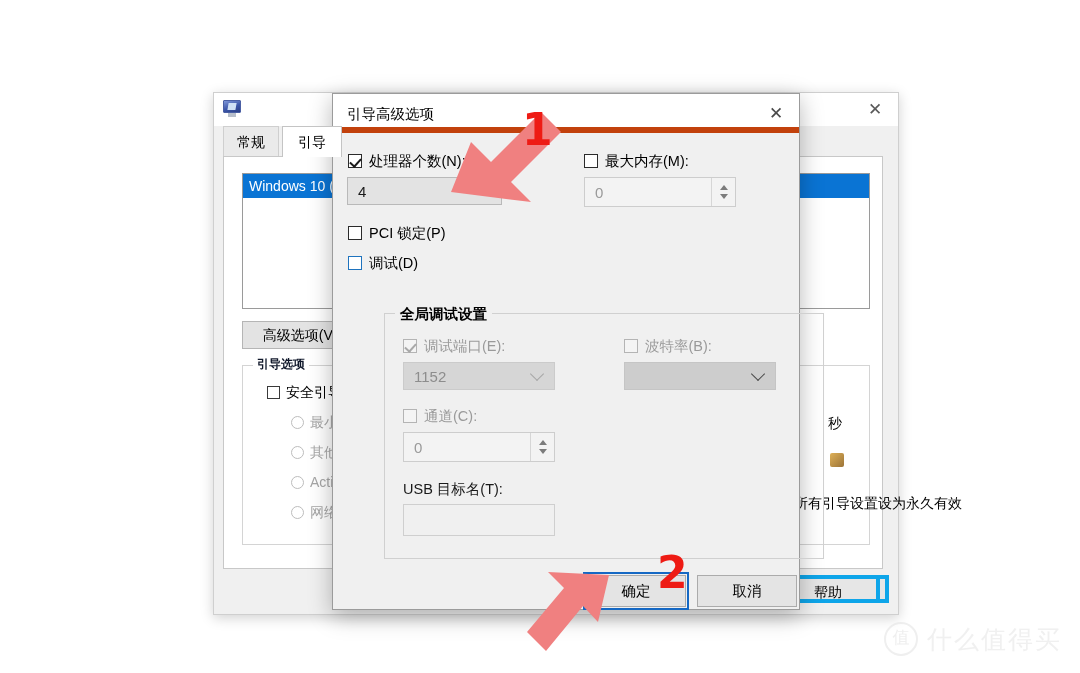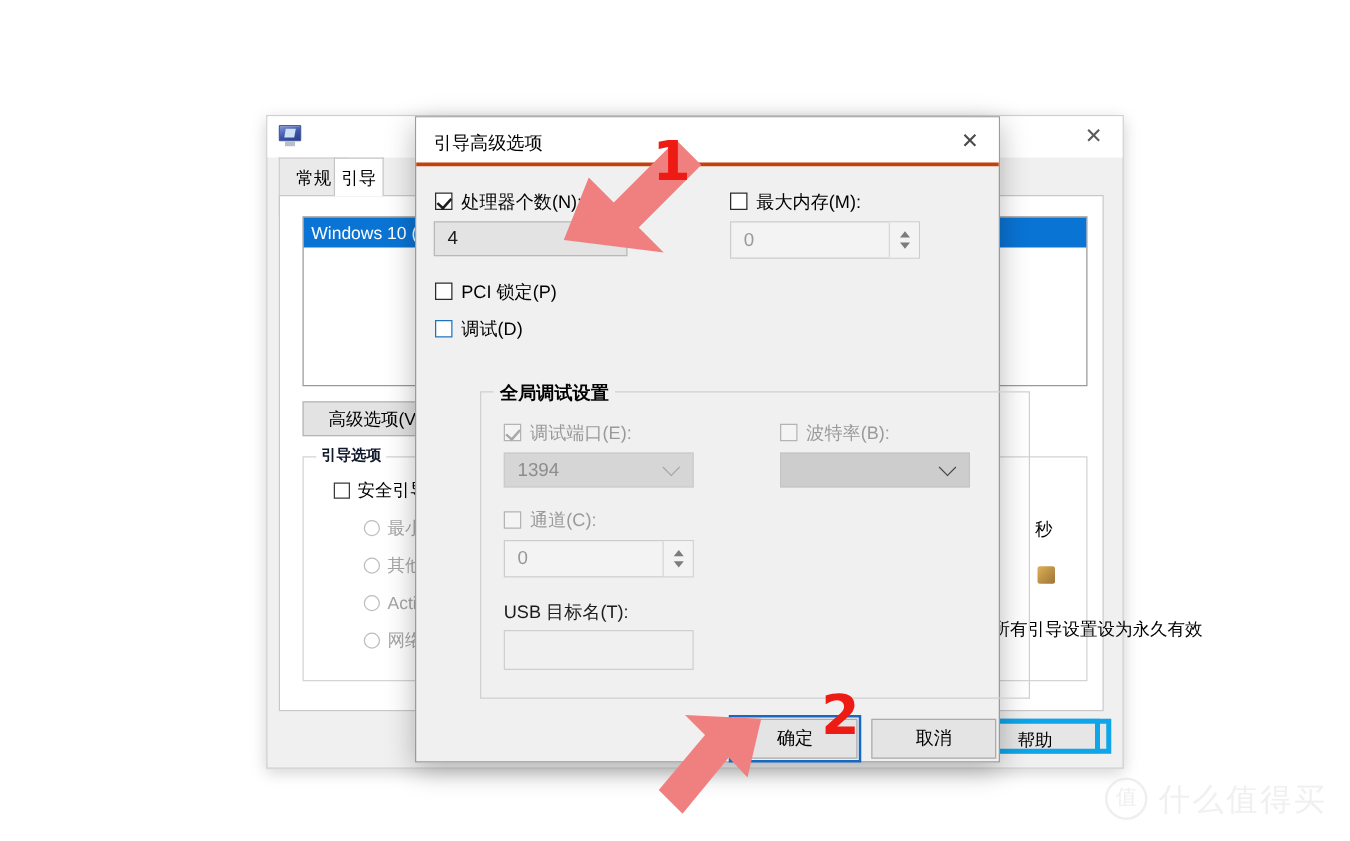--- a/index.html
+++ b/index.html
@@ -43,21 +43,21 @@
   }
 
   .tabstrip{position:absolute;left:9px;top:33px;height:31px;width:660px;}
   .tab{
     position:absolute;top:0;height:47px;line-height:30px;
     font-size:14px;color:#000;text-align:center;box-sizing:border-box;
     background:#eaeaea;border:1px solid #cfcfcf;border-bottom:none;
   }
   .tab.sel{background:#ffffff;border-color:#c4c4c4;height:31px;line-height:30px;z-index:3;}
   .tab#t1{left:0;width:56px;}
-  .tab#t2{left:44px;width:40px;}
+  .tab#t2{left:59px;width:60px;}
   .tab#t3{left:116px;width:58px;}
   .tabpage{
     position:absolute;left:9px;top:63px;width:660px;height:413px;
     background:#ffffff;border:1px solid #c8c8c8;box-sizing:border-box;
   }
 
   .oslist{
     position:absolute;left:18px;top:16px;width:628px;height:136px;
     background:#ffffff;border:1px solid #9a9a9a;box-sizing:border-box;
   }
@@ -103,21 +103,21 @@
   #bb1{left:371px;} #bb2{left:475px;} #bb3{left:579px;} #bb4{left:562px;width:104px;}
 
   
   .dlg{
     position:absolute;left:332px;top:93px;width:468px;height:517px;
     background:#f0f0f0;border:1px solid #9b9b9b;box-sizing:border-box;
     box-shadow:0 6px 22px rgba(0,0,0,.28);
   }
   .dlg-title{
     position:absolute;left:0;top:0;width:100%;height:39px;background:#ffffff;
-    border-bottom:3px solid #c2410c;box-sizing:border-box;
+    border-bottom:6px solid #c2410c;box-sizing:border-box;
   }
   .dlg-title-text{
     position:absolute;left:14px;top:11px;font-size:14.5px;color:#000;
   }
   .dlg-close{
     position:absolute;right:0;top:0;width:46px;height:39px;
     font-size:17px;line-height:39px;text-align:center;color:#4a4a4a;
     font-family:"DejaVu Sans",sans-serif;
   }
   .dlg-body{position:absolute;left:0;top:39px;width:100%;height:478px;}
@@ -291,21 +291,21 @@
 
       <div class="cb2 blue" style="left:15px;top:123px;"></div>
       <div class="lbl" style="left:36px;top:121px;">调试(D)</div>
 
       <div class="gbox" style="left:14px;top:180px;width:440px;height:246px;">
         <div class="gbox-cap">全局调试设置</div>
 
         <div class="cb2 dis checked" style="left:18px;top:25px;"></div>
         <div class="lbl dim" style="left:39px;top:23px;color:#9a9a9a;">调试端口(E):</div>
         <div class="combo dis" style="left:18px;top:48px;width:152px;height:28px;">
-          <span class="val">1394</span>
+          <span class="val">1152</span>
           <i class="carat"></i>
         </div>
 
         <div class="cb2 dis" style="left:239px;top:25px;"></div>
         <div class="lbl dim" style="left:260px;top:23px;color:#9a9a9a;">波特率(B):</div>
         <div class="combo dis2" style="left:239px;top:48px;width:152px;height:28px;">
           <span class="val"></span>
           <i class="carat"></i>
         </div>
 

